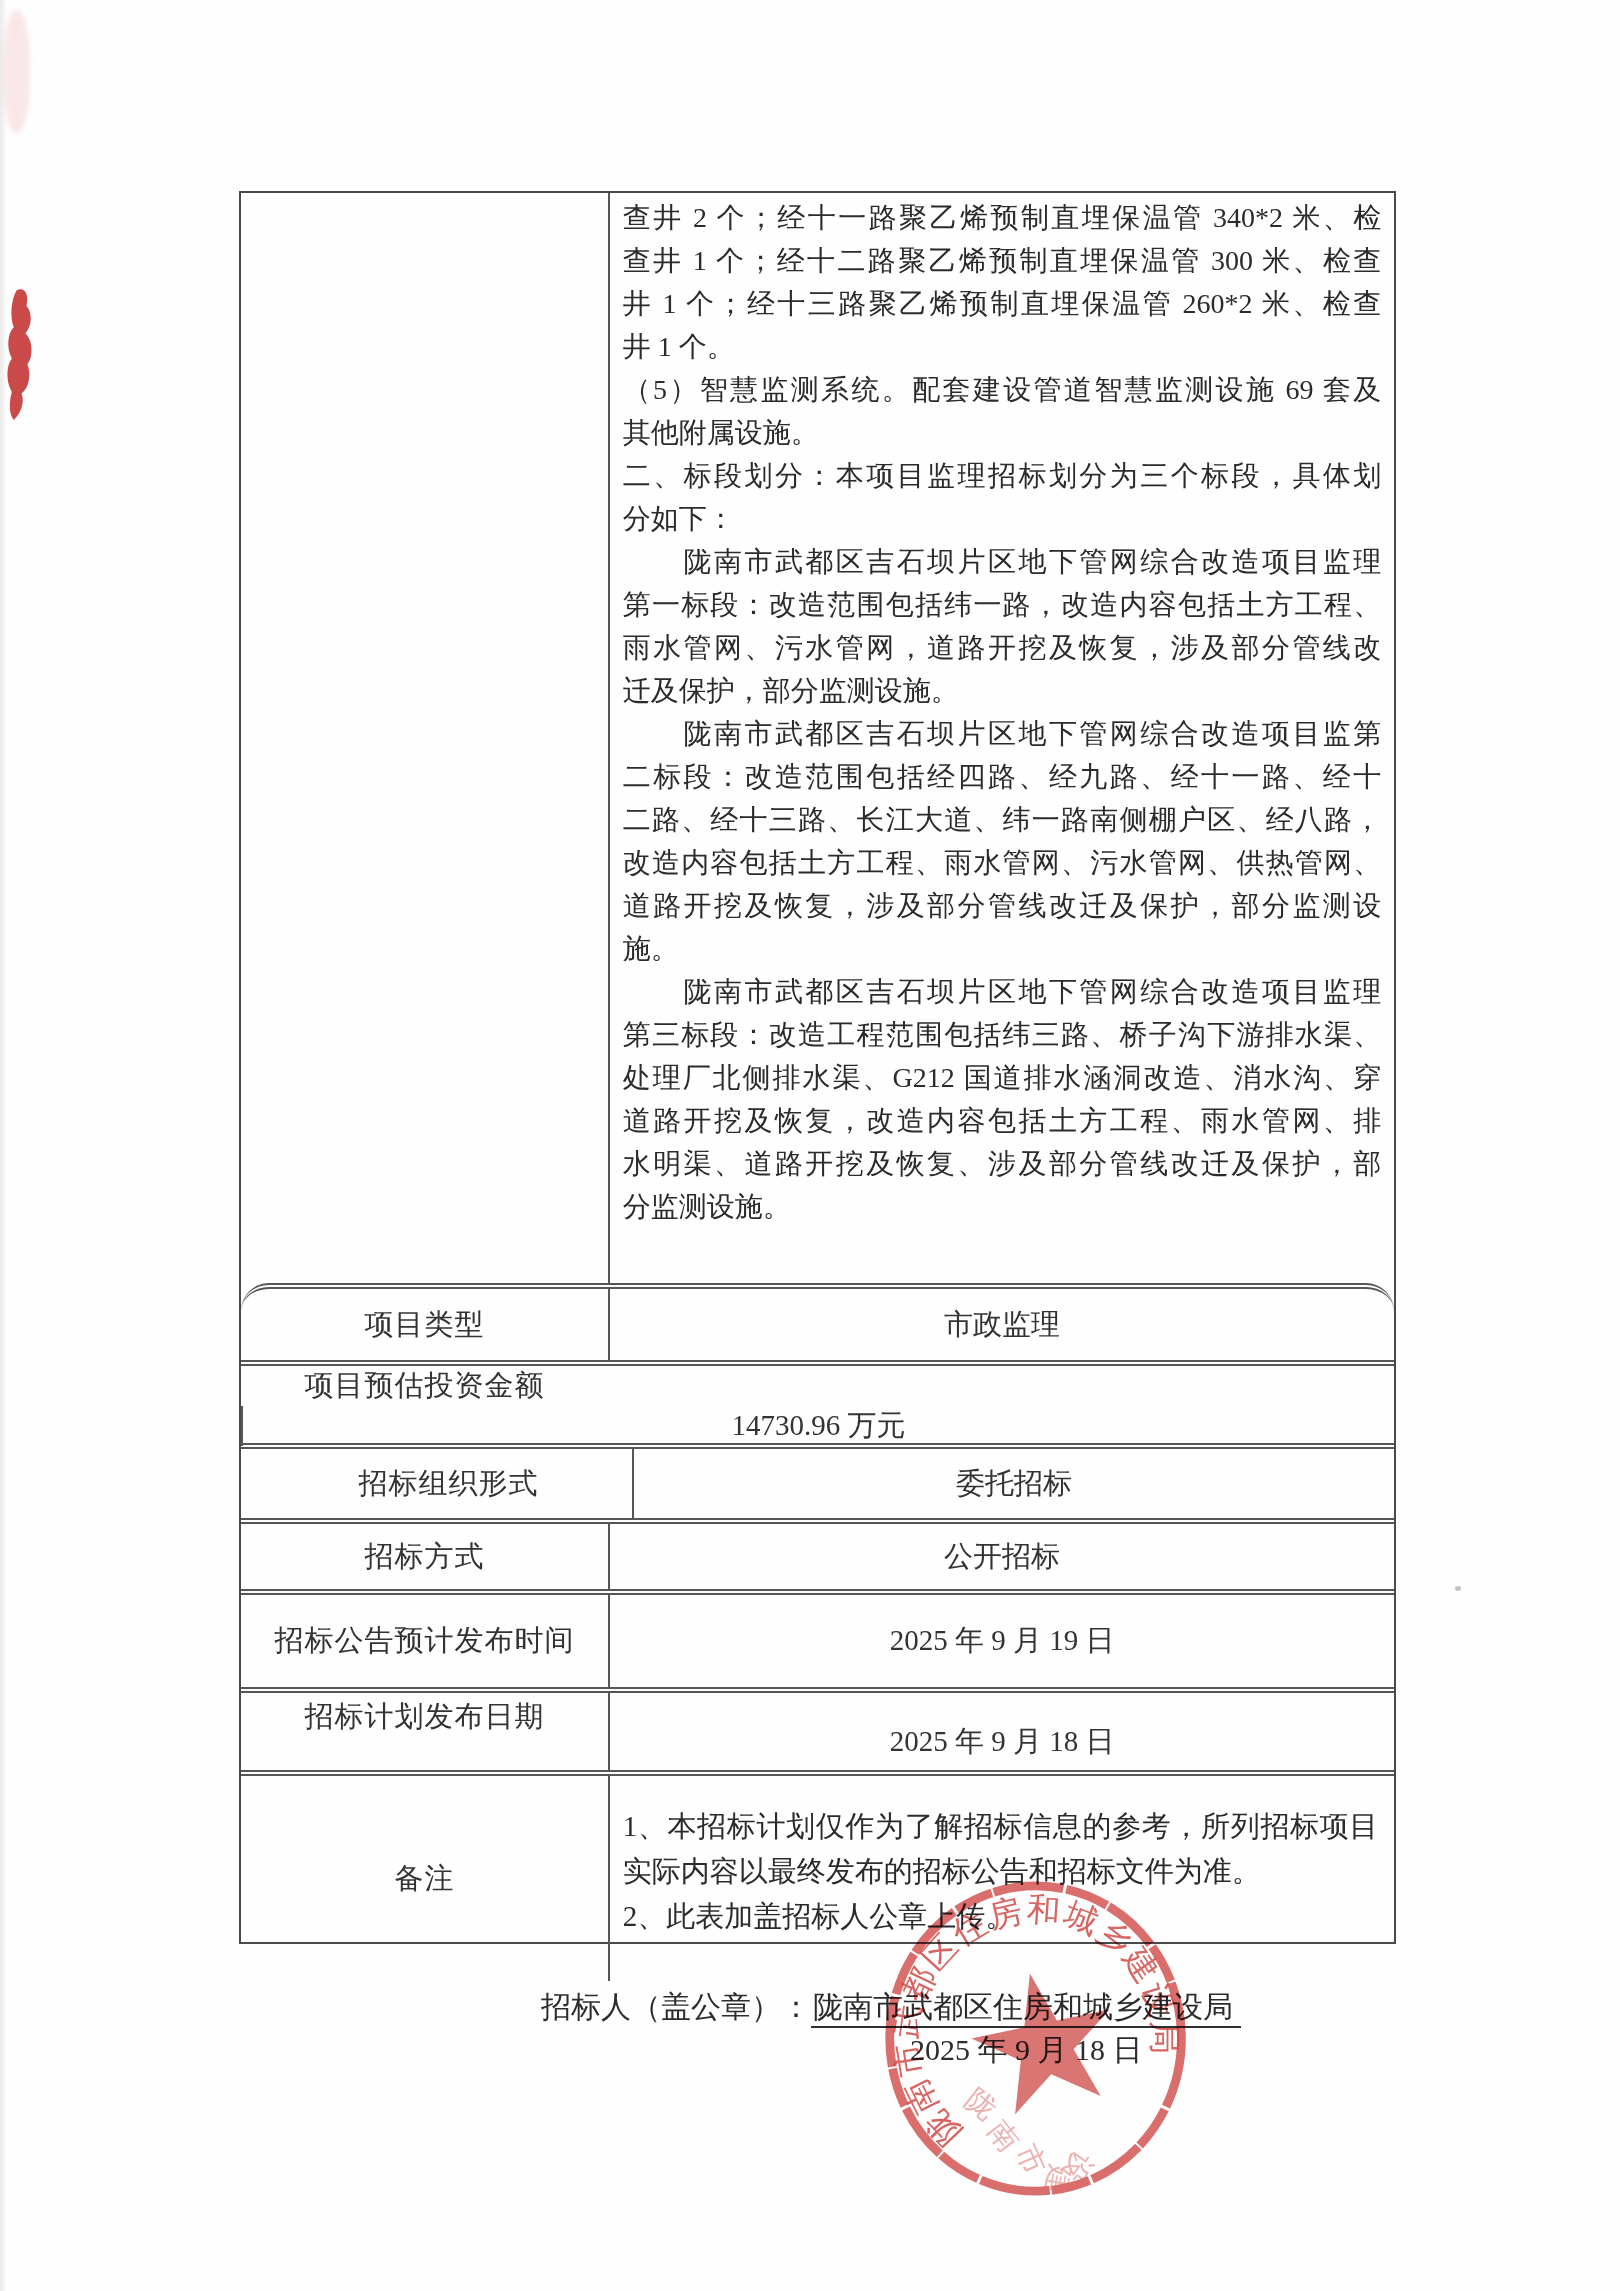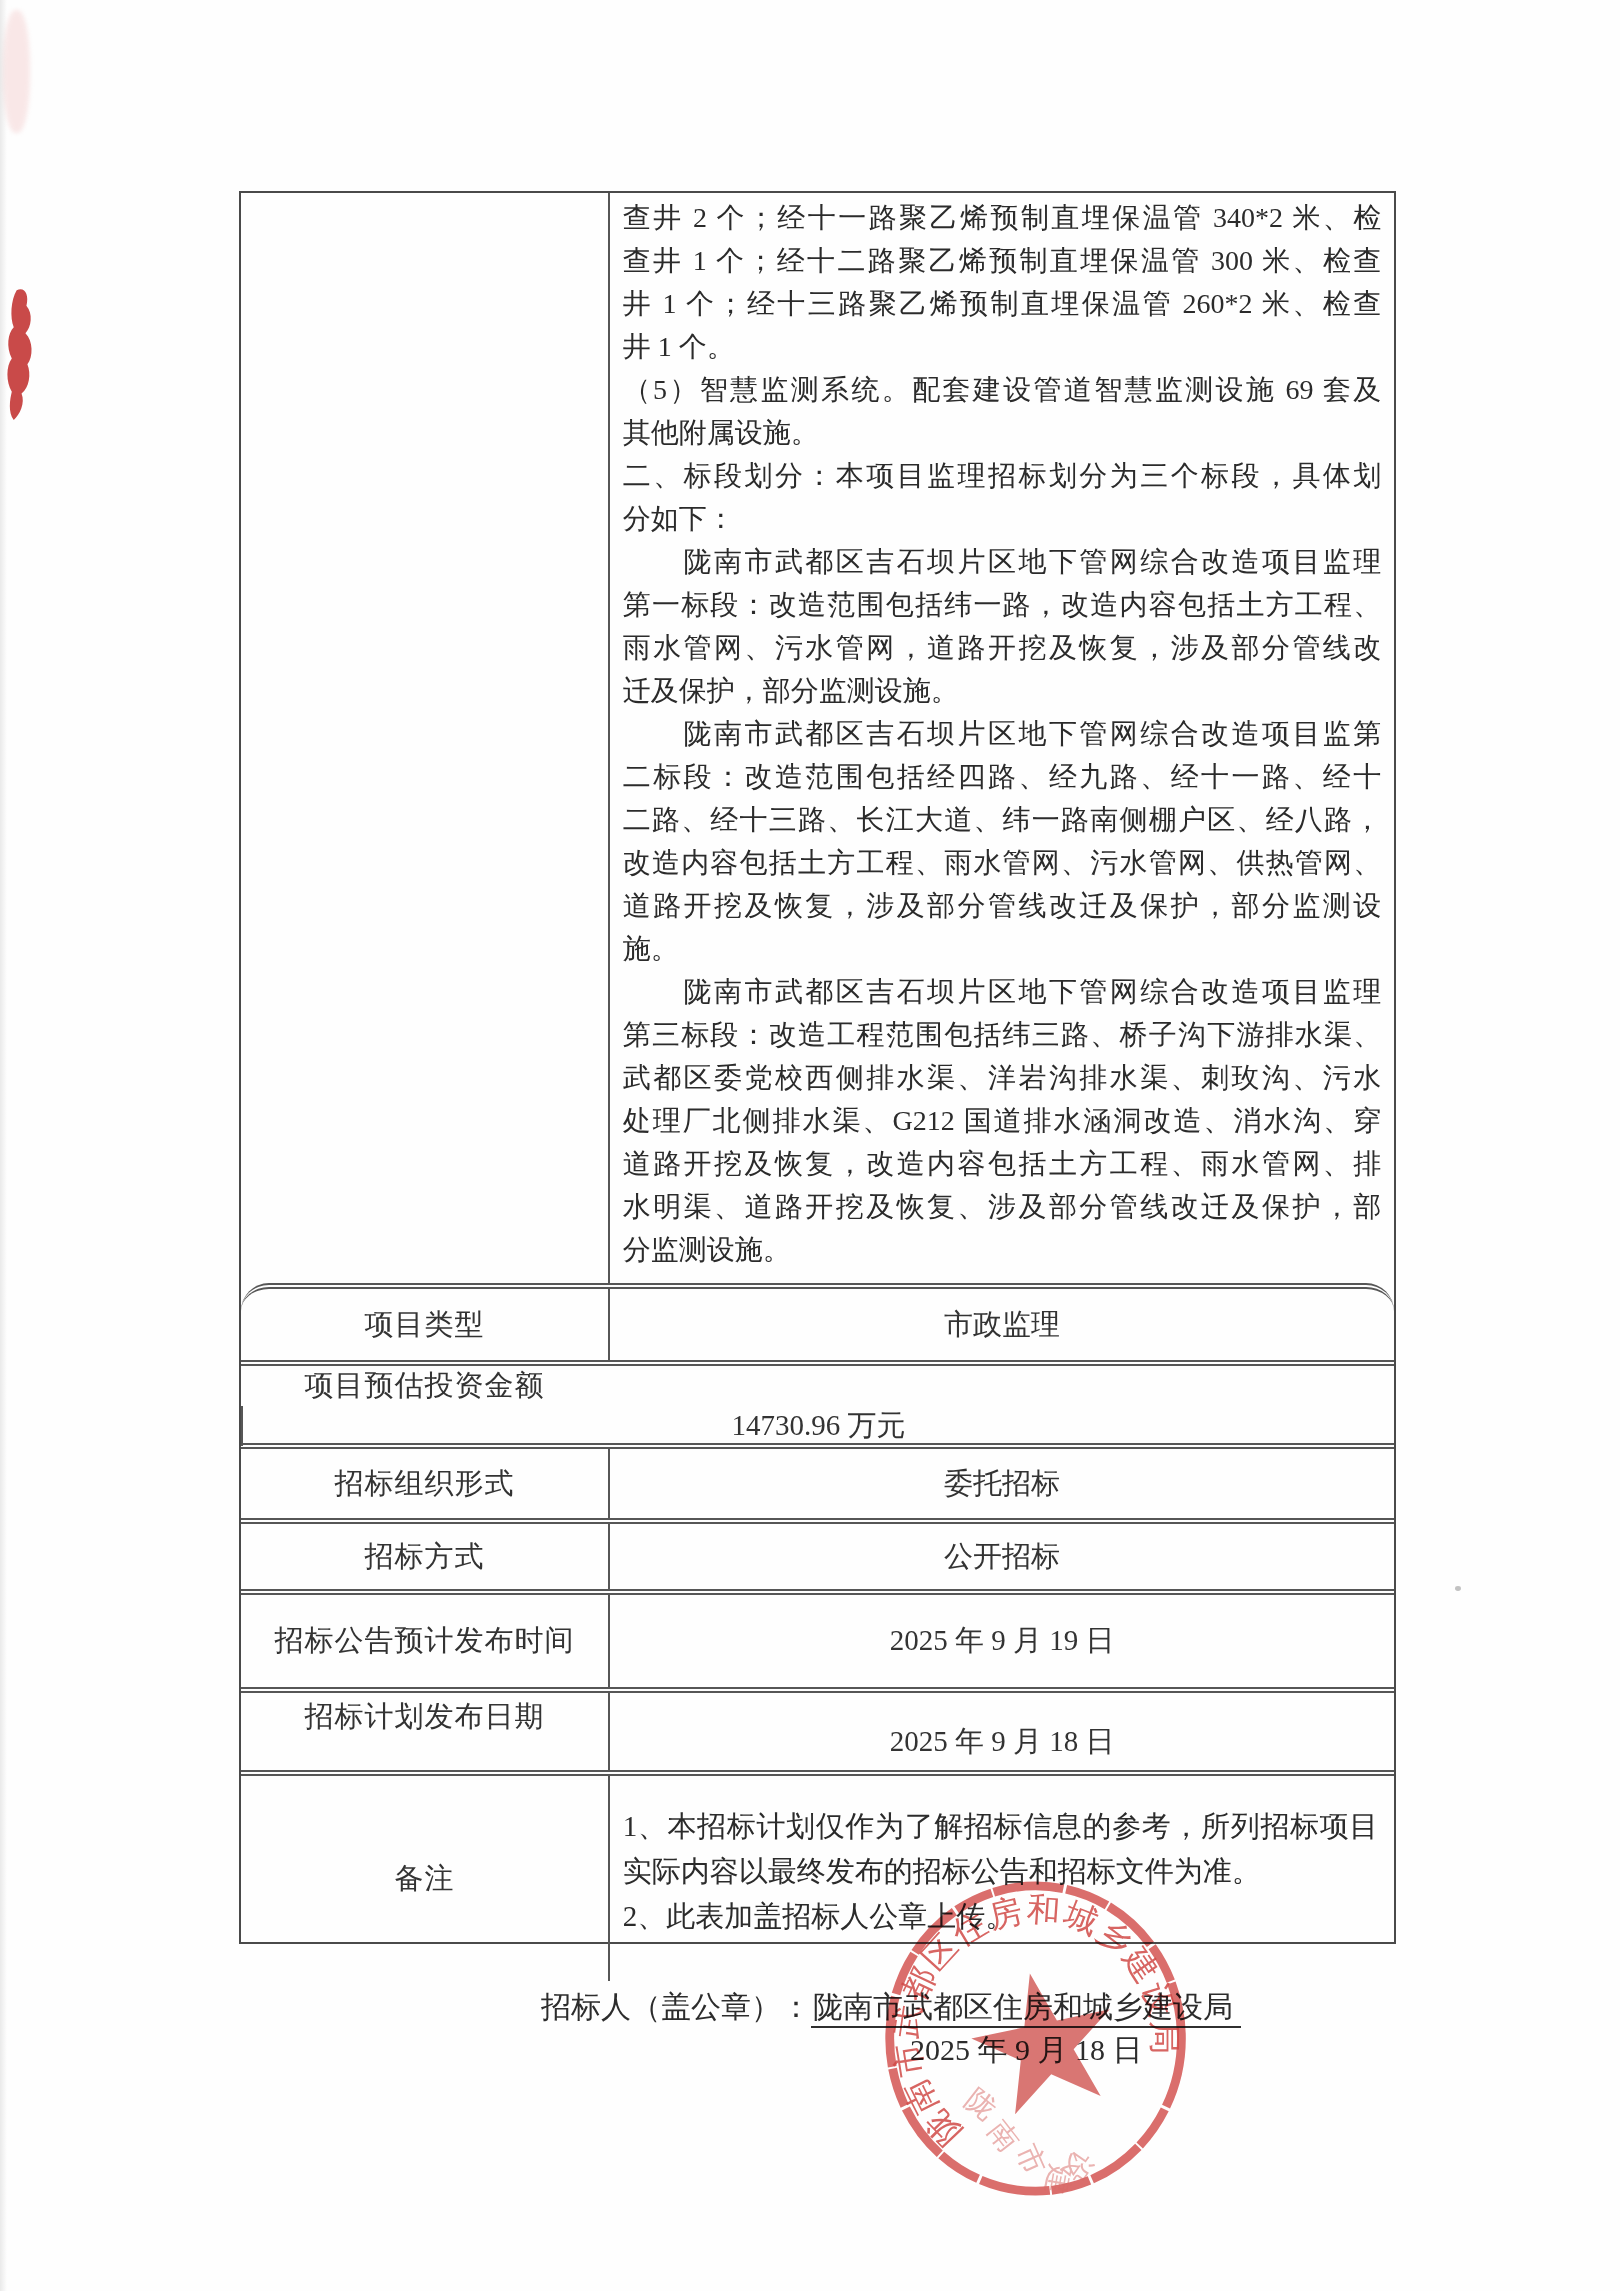--- a/index.html
+++ b/index.html
@@ -36,21 +36,21 @@
   .row-cont { height:1090px; }
   .row-cont .cell-value { display:block; padding:2.9px 12.7px 0 12.7px; }
   .line {
     height:43px; line-height:43px; font-size:28px; color:#2b2b2b;
     text-align:justify; text-align-last:justify; overflow:hidden;
   }
   .line.short { text-align-last:left; }
 
   .row-type   { height:77px;border-radius:28px; }
   .row-invest { height:83px;flex-direction:column; }
-  .row-org    { height:75px; }
+  .row-org    { height:75px;padding-left:24px; }
   .row-method { height:71px; }
   .row-notice { height:98px; }
   .row-plan   { height:83px; }
   .row-plan .cell-label { align-items:flex-start; padding-top:3.9px; }
   .row-plan .cell-value { align-items:flex-start; padding-top:29px; }
   .row-remark { height:211px; }
   .row-remark .cell-value { display:block; padding:28px 15.7px 0 12.7px; }
   .remark-line { line-height:45px; font-size:29px; color:#2b2b2b; }
   .remark-line.just { text-align:justify; text-align-last:justify; }
 
@@ -97,21 +97,20 @@
         <div class="line">雨水管网、污水管网，道路开挖及恢复，涉及部分管线改</div>
         <div class="line short">迁及保护，部分监测设施。</div>
         <div class="line">　　陇南市武都区吉石坝片区地下管网综合改造项目监第</div>
         <div class="line">二标段：改造范围包括经四路、经九路、经十一路、经十</div>
         <div class="line">二路、经十三路、长江大道、纬一路南侧棚户区、经八路，</div>
         <div class="line">改造内容包括土方工程、雨水管网、污水管网、供热管网、</div>
         <div class="line">道路开挖及恢复，涉及部分管线改迁及保护，部分监测设</div>
         <div class="line short">施。</div>
         <div class="line">　　陇南市武都区吉石坝片区地下管网综合改造项目监理</div>
         <div class="line">第三标段：改造工程范围包括纬三路、桥子沟下游排水渠、</div>
-        <div class="line">武都区委党校西侧排水渠、洋岩沟排水渠、刺玫沟、污水</div>
         <div class="line">处理厂北侧排水渠、G212 国道排水涵洞改造、消水沟、穿</div>
         <div class="line">道路开挖及恢复，改造内容包括土方工程、雨水管网、排</div>
         <div class="line">水明渠、道路开挖及恢复、涉及部分管线改迁及保护，部</div>
         <div class="line short">分监测设施。</div>
       </div>
     </div>
 
     <div class="row row-type">
       <div class="cell-label">项目类型</div>
       <div class="cell-value">市政监理</div>

